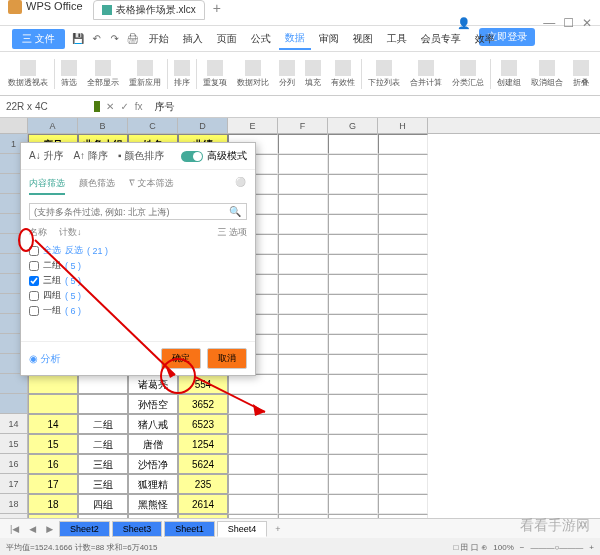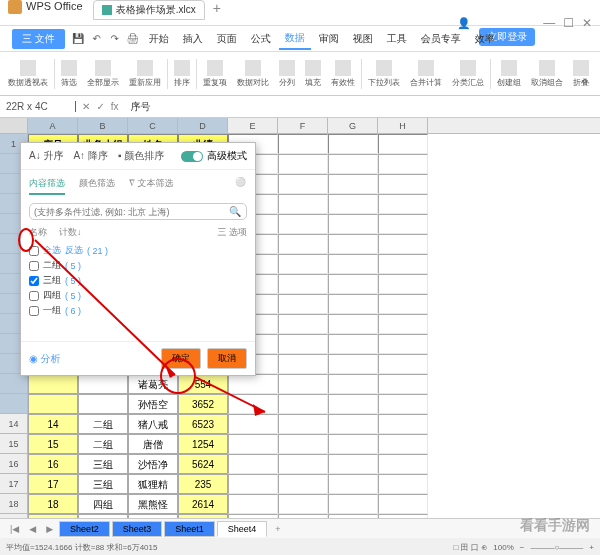--- a/index.html
+++ b/index.html
@@ -24,21 +24,21 @@
 .menubar .menu-item.active { color: #4a9aff; border-bottom: 2px solid #4a9aff; }
 
 
 .ribbon { height: 44px; background: #fff; display: flex; align-items: center; padding: 0 4px; border-bottom: 1px solid #ccc; font-size: 8px; gap: 2px; }
 .ribbon-group { display: flex; flex-direction: column; align-items: center; padding: 2px 4px; color: #555; cursor: pointer; }
 .ribbon-group .icon { width: 16px; height: 16px; background: #e0e0e0; margin-bottom: 1px; }
 .ribbon-sep { width: 1px; height: 30px; background: #ddd; }
 
 
 .formula-bar { height: 22px; background: #fff; display: flex; align-items: center; border-bottom: 1px solid #ccc; font-size: 10px; }
-.formula-bar .name-box { width: 76px; padding: 0 6px; border-right: 1px solid #4d7c0f; color: #555; }
+.formula-bar .name-box { width: 100px; padding: 0 6px; border-right: 6px solid #4d7c0f; color: #555; }
 .formula-bar .fx-icons { display: flex; gap: 6px; padding: 0 6px; color: #888; }
 .formula-bar .fx-input { flex: 1; padding: 0 6px; color: #333; }
 
 
 .sheet-area { position: relative; background: #fff; height: 400px; overflow: hidden; }
 .col-headers { display: flex; height: 16px; background: #eee; border-bottom: 1px solid #bbb; font-size: 9px; color: #555; }
 .col-headers .corner { width: 28px; border-right: 1px solid #bbb; background: #ddd; }
 .col-headers .ch { width: 50px; text-align: center; border-right: 1px solid #bbb; line-height: 16px; }
 .col-headers .ch.sel { background: #bcd; }
 
@@ -56,21 +56,21 @@
 .filter-popup { position: absolute; top: 142px; left: 20px; width: 236px; background: #fff; border: 1px solid #bbb; box-shadow: 2px 2px 8px rgba(0,0,0,0.25); font-size: 10px; z-index: 10; }
 .filter-head { display: flex; align-items: center; padding: 6px 8px; border-bottom: 1px solid #eee; gap: 10px; }
 .filter-head .sort-btn { color: #555; cursor: pointer; }
 .filter-head .color-sort { color: #555; }
 .filter-head .adv { margin-left: auto; display: flex; align-items: center; gap: 4px; }
 .filter-head .toggle { width: 22px; height: 11px; background: #4a9; border-radius: 6px; position: relative; }
 .filter-head .toggle::after { content: ''; position: absolute; right: 1px; top: 1px; width: 9px; height: 9px; background: #fff; border-radius: 50%; }
 .filter-tabs { display: flex; padding: 4px 8px; gap: 14px; font-size: 9px; }
 .filter-tabs .ft { color: #888; padding: 3px 0; cursor: pointer; }
 .filter-tabs .ft.active { color: #4a9; border-bottom: 2px solid #4a9; }
-.filter-search { margin: 4px 8px; display: flex; border: 1px solid #ccc; border-radius: 5px; padding: 2px 4px; }
+.filter-search { margin: 4px 8px; display: flex; border: 1px solid #ccc; border-radius: 0; padding: 2px 4px; }
 .filter-search input { border: none; outline: none; flex: 1; font-size: 9px; color: #999; }
 .filter-stats { display: flex; padding: 2px 8px; font-size: 9px; color: #888; }
 .filter-stats .right { margin-left: auto; }
 .filter-list { height: 100px; padding: 2px 8px; overflow: auto; font-size: 9px; color: #333; }
 .filter-list .item { display: flex; align-items: center; gap: 4px; padding: 1px 0; }
 .filter-list .item input { width: 10px; height: 10px; }
 .filter-list .item .cnt { color: #4a9aff; }
 .filter-foot { display: flex; align-items: center; padding: 6px 8px; border-top: 1px solid #eee; }
 .filter-foot .analyze { color: #4a9aff; cursor: pointer; }
 .filter-foot .btns { margin-left: auto; display: flex; gap: 6px; }
@@ -85,21 +85,21 @@
 .sheet-tabs .nav { color: #888; padding: 0 4px; cursor: pointer; }
 .sheet-tabs .st { padding: 2px 10px; border: 1px solid #ccc; background: #3b82f6; cursor: pointer; }
 .sheet-tabs .st.active { background: #fff; border-bottom: 1px solid #fff; }
 .sheet-tabs .plus { padding: 0 6px; color: #888; cursor: pointer; }
 
 
 .status-bar { height: 18px; background: #f0f0f0; display: flex; align-items: center; font-size: 8px; color: #666; padding: 0 6px; gap: 8px; }
 .status-bar .right { margin-left: auto; display: flex; gap: 6px; align-items: center; }
 
 
-.watermark { position: absolute; bottom: 20px; right: 10px; font-size: 14px; color: rgba(0,0,0,0.3); font-weight: bold; z-index: 50; }
+.watermark { position: absolute; bottom: 20px; right: 10px; font-size: 14px; color: rgba(0,0,0,0.3); font-weight: normal; z-index: 50; }
 </style>
 </head>
 <body>
 
 <div class="titlebar">
   <div class="logo"></div>
   <div class="appname">WPS Office</div>
   <div class="tab">
     <div class="doc-icon"></div>
     <span>表格操作场景.xlcx</span>

